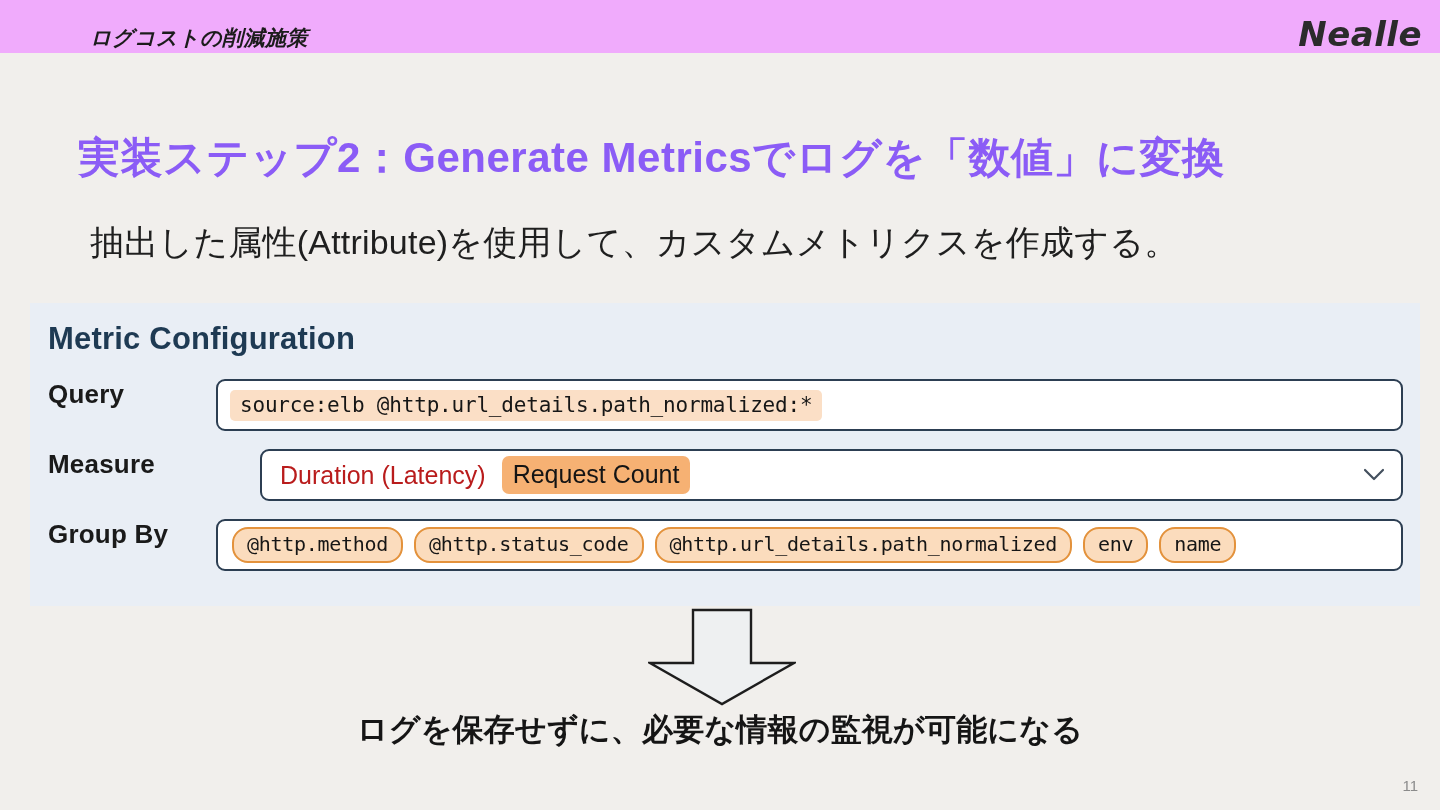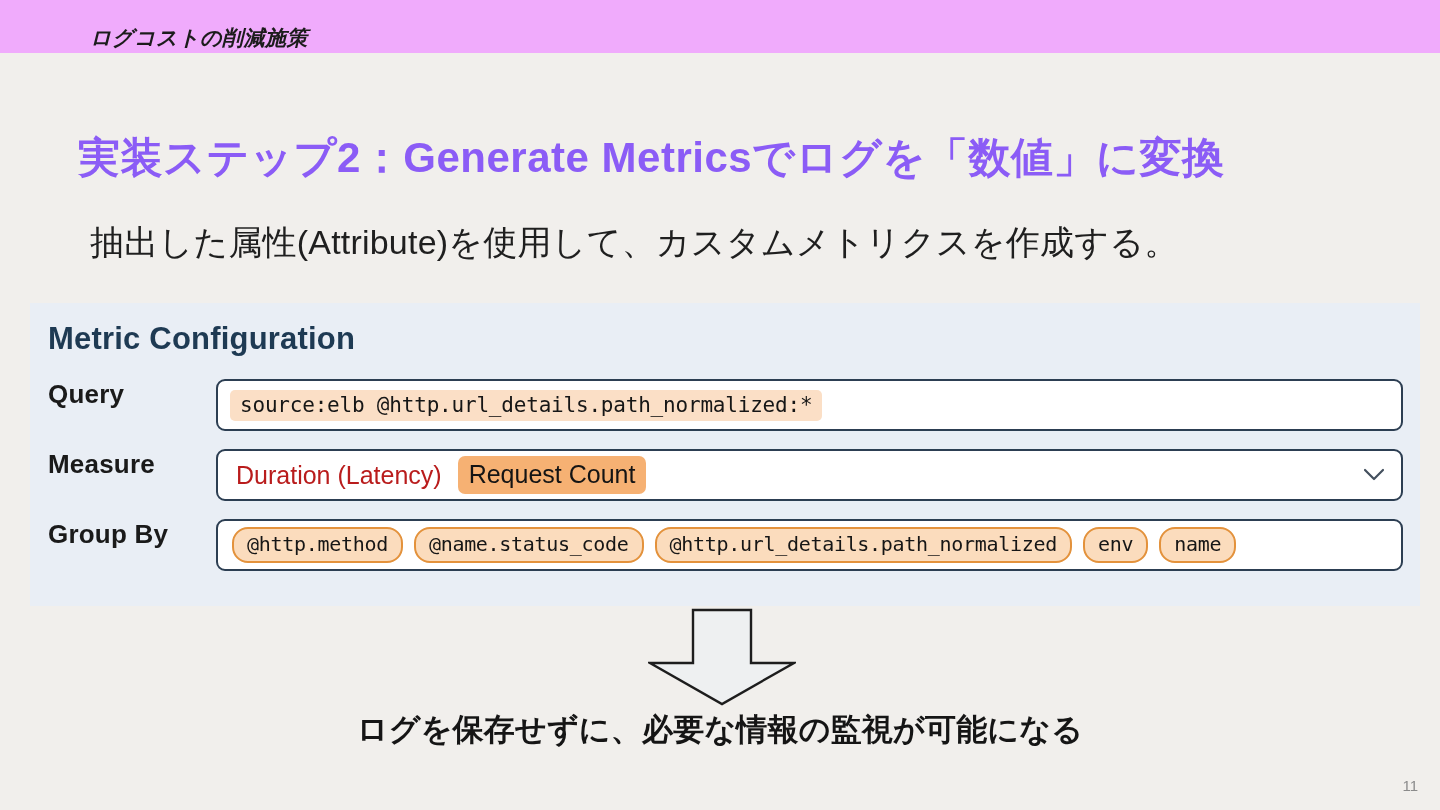--- a/index.html
+++ b/index.html
@@ -97,21 +97,21 @@
   }
 
   .field-row {
     position: absolute;
     left: 18px;
     width: 1355px;
     height: 54px;
     display: flex;
   }
   .row-query   { top: 76px; }
-  .row-measure { top: 146px; }
+  .row-measure { top: 146px; gap: 44px; }
   .row-groupby { top: 216px; }
 
   .field-label {
     width: 168px;
     flex: 0 0 168px;
     font-size: 26px;
     font-weight: bold;
     color: #1a1a1a;
     letter-spacing: 0.2px;
   }
@@ -211,20 +211,21 @@
     bottom: 16px;
     font-size: 15px;
     color: #8b8b8b;
   }
 </style>
 </head>
 <body>
 
 <div class="header">
   <div class="header-title">ログコストの削減施策</div>
+  <div class="brand-logo">Nealle</div>
 </div>
 
 <div class="slide-body">
 
   <div class="slide-title">実装ステップ2：Generate Metricsでログを「数値」に変換</div>
   <div class="slide-subtitle">抽出した属性(Attribute)を使用して、カスタムメトリクスを作成する。</div>
 
   <div class="metric-panel">
 
     <div class="panel-title">Metric Configuration</div>
@@ -246,21 +247,21 @@
             <path d="M2 2 L11 11 L20 2" fill="none" stroke="#44505e" stroke-width="2.2" stroke-linecap="round" stroke-linejoin="round"></path>
           </svg>
         </span>
       </div>
     </div>
 
     <div class="field-row row-groupby">
       <div class="field-label">Group By</div>
       <div class="field-box">
         <span class="chip">@http.method</span>
-        <span class="chip">@name.status_code</span>
+        <span class="chip">@http.status_code</span>
         <span class="chip">@http.url_details.path_normalized</span>
         <span class="chip">env</span>
         <span class="chip">name</span>
       </div>
     </div>
 
   </div>
 
   <div class="down-arrow">
     <svg width="148" height="98" viewBox="0 0 148 98" aria-hidden="true">

